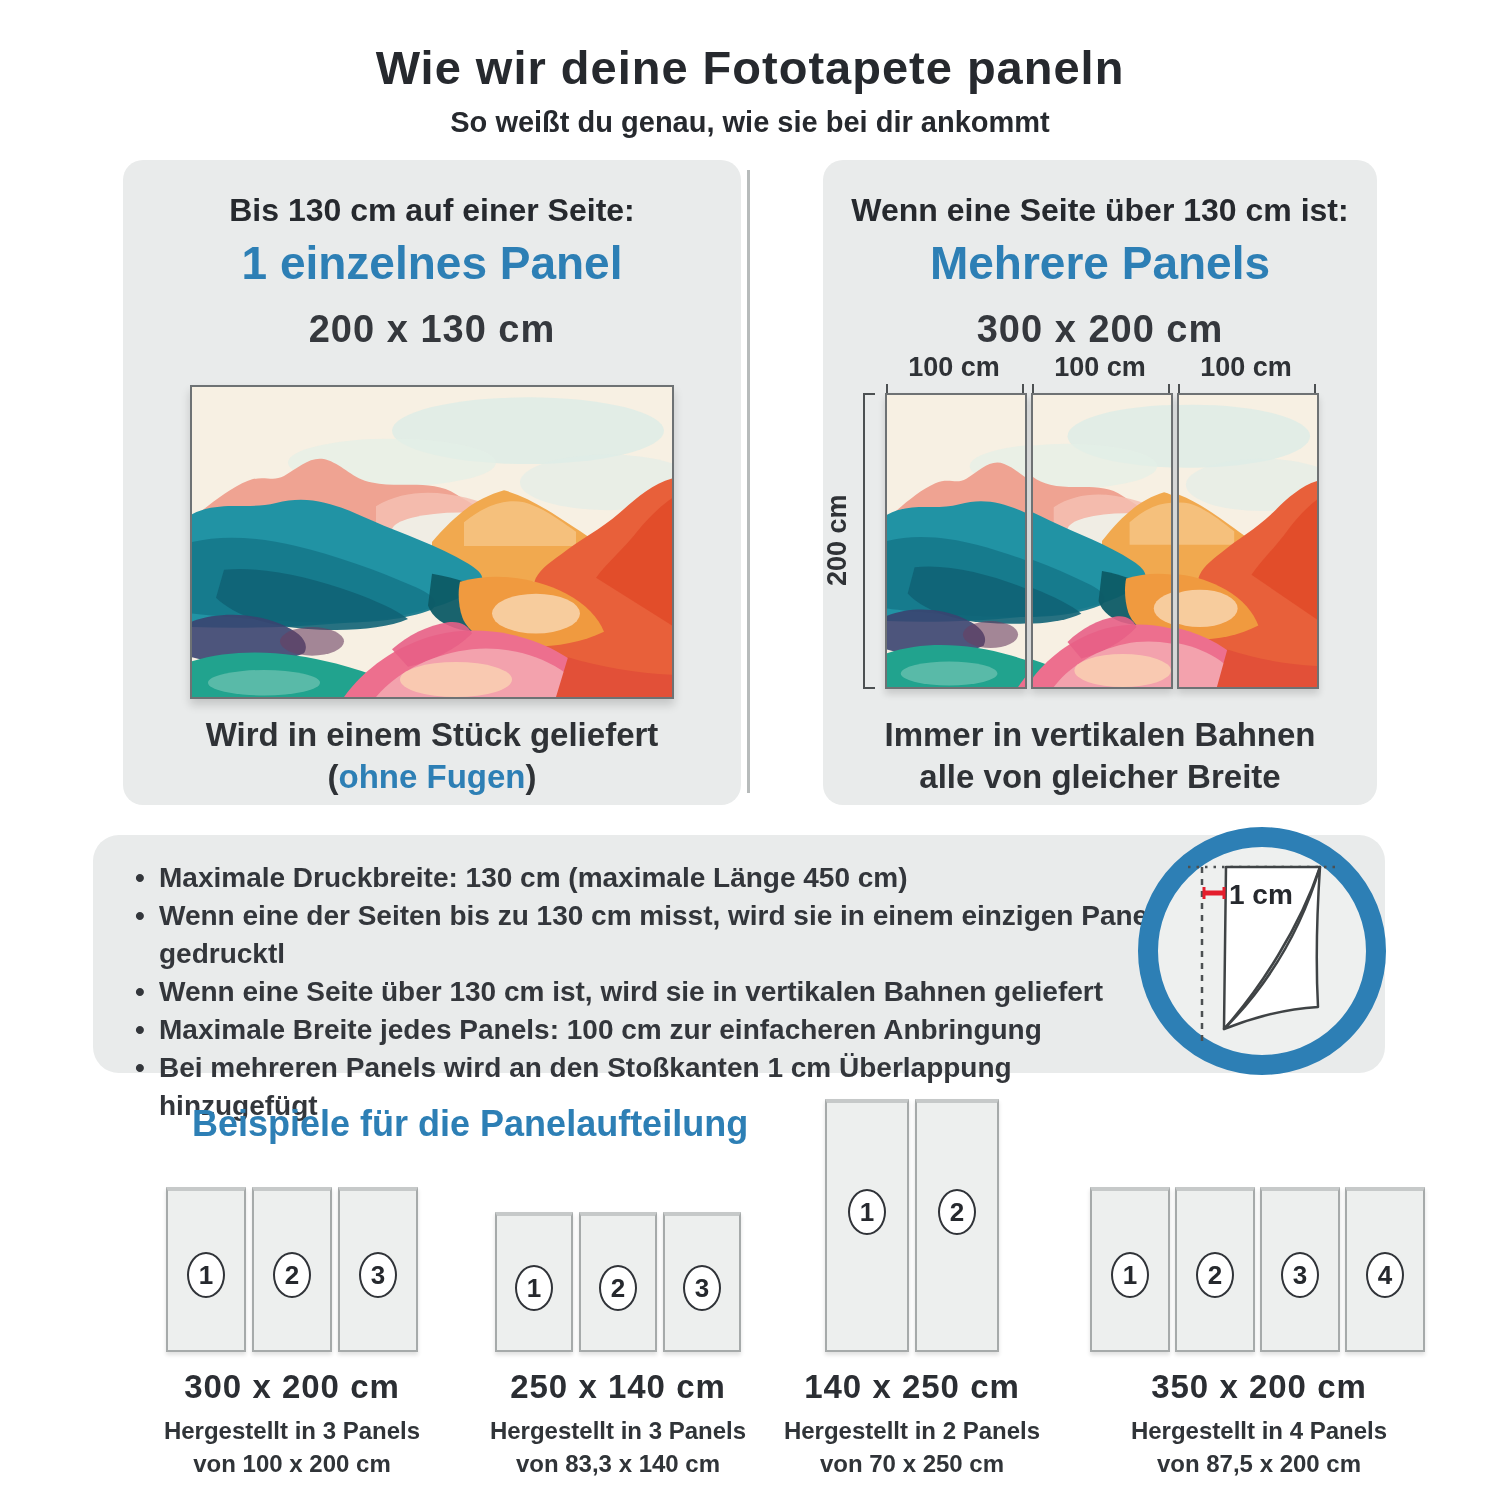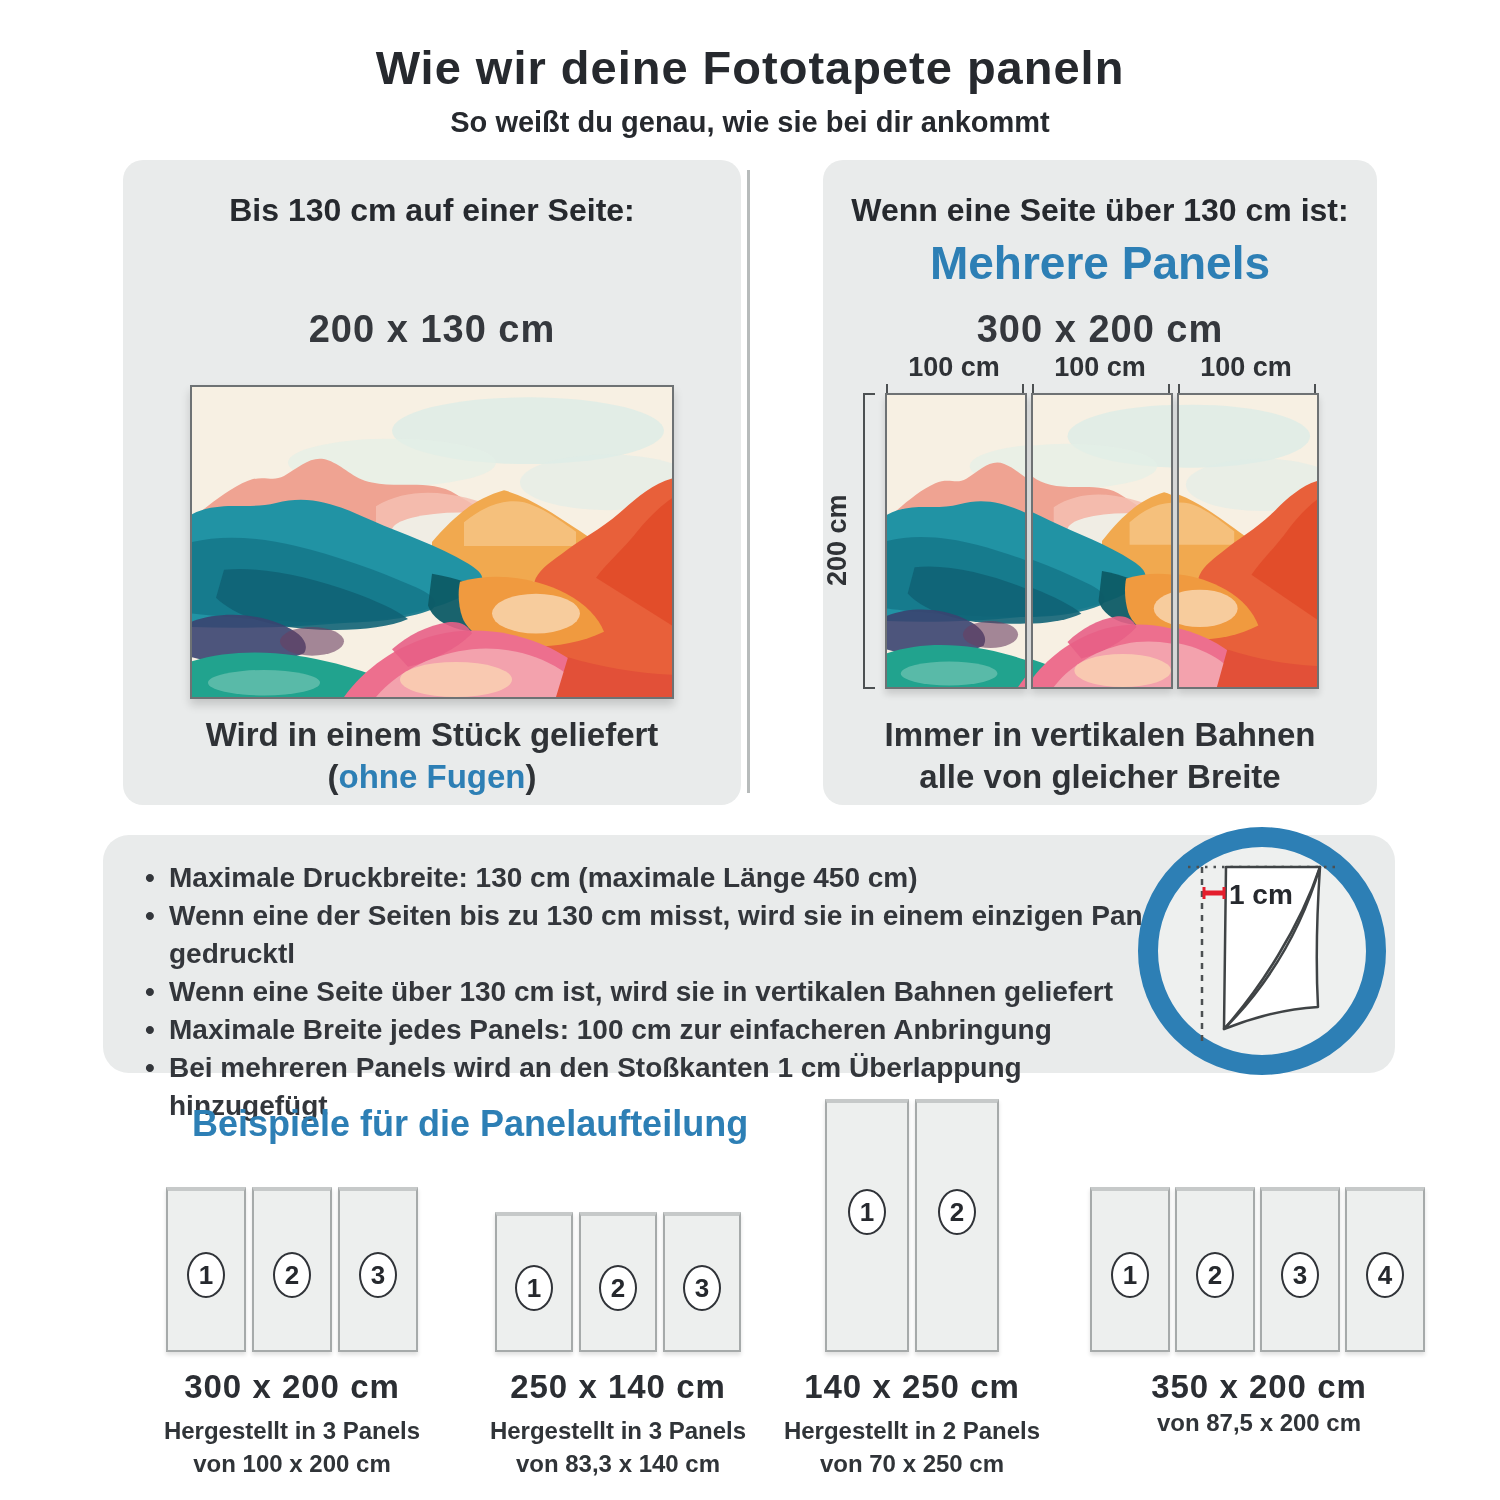--- a/index.html
+++ b/index.html
@@ -38,21 +38,21 @@
   .bh-0{left:63px;} .bh-1{left:209px;} .bh-2{left:355px;}
   .bracket-v{left:40px;top:233px;width:10px;height:292px;border:2px solid #4c5052;border-right:none;}
   .hlabel{left:-6px;top:300px;width:40px;height:160px;font-size:27px;font-weight:bold;color:#2f3236;
           writing-mode:vertical-rl;transform:rotate(180deg);text-align:center;line-height:40px;}
   .strip{top:233px;width:138px;height:292px;border:2px solid #6e7274;background:#f7f0e3;
          box-shadow:0 5px 7px rgba(0,0,0,.14);}
   .st-0{left:62px;} .st-1{left:208px;} .st-2{left:354px;}
   .strip svg{display:block;width:100%;height:100%;}
 
   
-  .info-box{left:103px;top:835px;width:1292px;height:238px;background:var(--card-bg);border-radius:26px;}
+  .info-box{left:93px;top:835px;width:1292px;height:238px;background:var(--card-bg);border-radius:26px;}
   .bullets{position:absolute;left:42px;top:24px;width:1030px;}
   .bullet{display:flex;font-size:28px;font-weight:bold;color:#33363b;line-height:38px;}
   .bullet .dot{flex:0 0 24px;}
   .bullet .dot::before{content:"\2022";}
 
   .overlap-badge{left:1138px;top:827px;width:248px;height:248px;border-radius:50%;
                  border:20px solid var(--accent-blue);background:#eef0ef;box-sizing:border-box;}
   .overlap-badge svg{position:absolute;left:26px;top:8px;}
 
   
@@ -104,20 +104,21 @@
   </defs>
 </svg>
 
 <div id="canvas">
 
   <div class="abs ctr title">Wie wir deine Fototapete paneln</div>
   <div class="abs ctr subtitle">So weißt du genau, wie sie bei dir ankommt</div>
 
   <div class="abs card card-single">
     <div class="abs ctr cond">Bis 130 cm auf einer Seite:</div>
+    <div class="abs ctr headline">1 einzelnes Panel</div>
     <div class="abs ctr size-line">200 x 130 cm</div>
     <div class="abs art-frame">
       <svg viewBox="0 0 600 390" preserveAspectRatio="none">
           <use href="#art"></use>
         </svg>
     </div>
     <div class="abs ctr note note-1">Wird in einem Stück geliefert</div>
     <div class="abs ctr note note-2"><span>(</span><span class="blue-part">ohne Fugen</span><span>)</span></div>
   </div>
 
@@ -255,16 +256,17 @@
       </div>
     <div class="panel" style="width:80px;height:165px;">
         <span class="num-circle" style="top:61px;">3</span>
       </div>
     <div class="panel" style="width:80px;height:165px;">
         <span class="num-circle" style="top:61px;">4</span>
       </div>
   </div>
   <div class="abs ex-label" style="left:1069px;top:1368px;">
     <div class="ex-size">350 x 200 cm</div>
+    <div class="ex-made">Hergestellt in 4 Panels</div>
     <div class="ex-panel-size">von 87,5 x 200 cm</div>
   </div>
 
 </div>
 
 </body></html>

